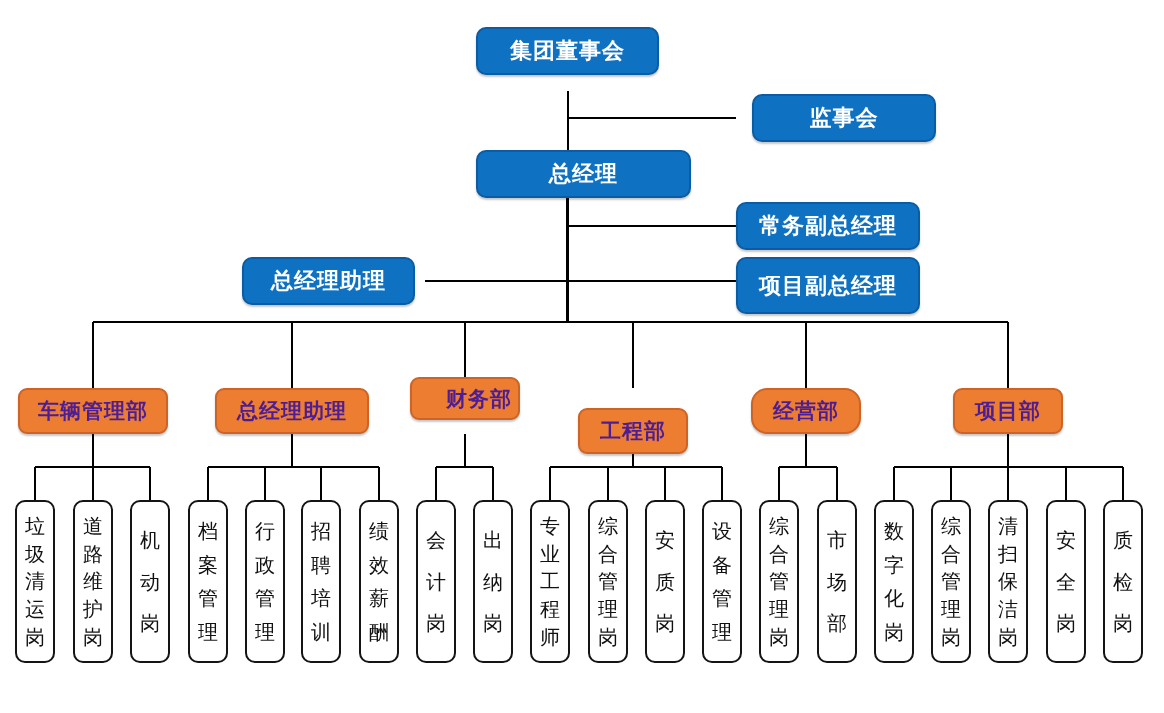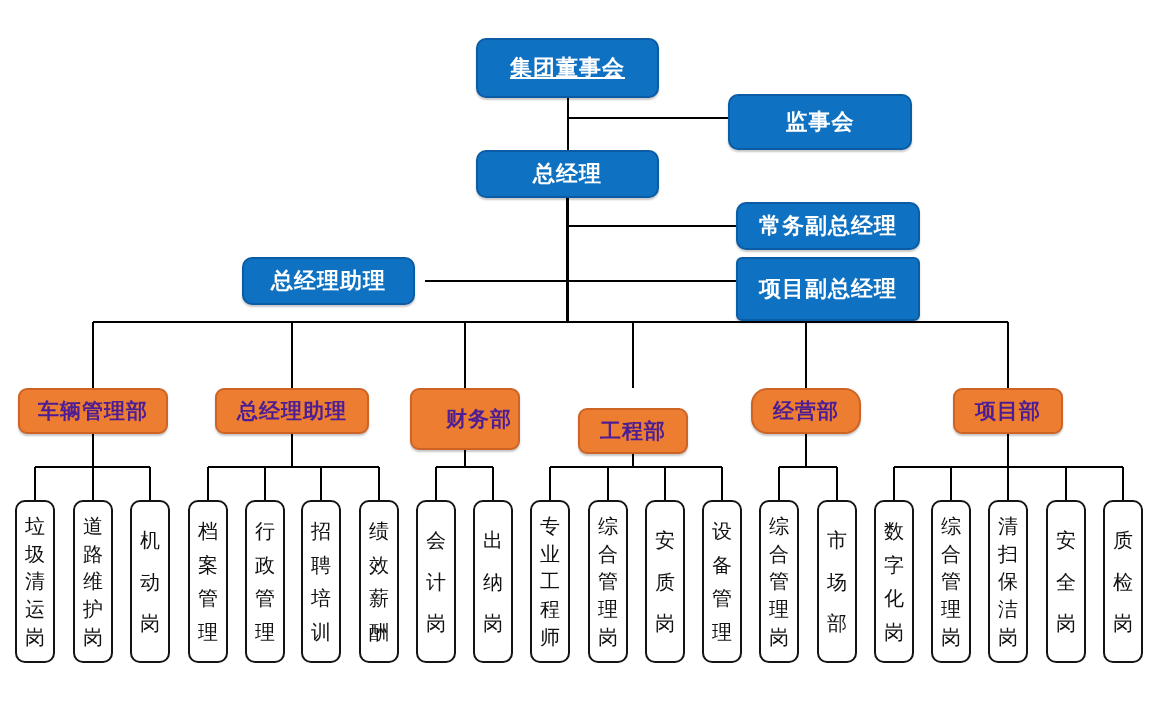--- a/index.html
+++ b/index.html
@@ -117,30 +117,30 @@
       <line x1="779" y1="467" x2="779" y2="500"></line>
       <line x1="837" y1="467" x2="837" y2="500"></line>
       <line x1="894" y1="467" x2="894" y2="500"></line>
       <line x1="951" y1="467" x2="951" y2="500"></line>
       <line x1="1008" y1="467" x2="1008" y2="500"></line>
       <line x1="1066" y1="467" x2="1066" y2="500"></line>
       <line x1="1123" y1="467" x2="1123" y2="500"></line>
     </g>
   </svg>
 
-  <div class="node exec" style="left:476px; top:38px;  width:183px; height:60px;text-decoration:underline;">集团董事会</div>
-  <div class="node exec" style="left:728px; top:94px;  width:184px; height:56px;">监事会</div>
-  <div class="node exec" style="left:476px; top:150px; width:183px; height:48px;">总经理</div>
+  <div class="node exec" style="left:476px; top:27px;  width:183px; height:48px;">集团董事会</div>
+  <div class="node exec" style="left:752px; top:94px;  width:184px; height:48px;">监事会</div>
+  <div class="node exec" style="left:476px; top:150px; width:215px; height:48px;">总经理</div>
   <div class="node exec" style="left:736px; top:202px; width:184px; height:48px;">常务副总经理</div>
   <div class="node exec" style="left:242px; top:257px; width:173px; height:48px;">总经理助理</div>
-  <div class="node exec" style="left:736px; top:257px; width:184px; height:64px;border-radius:6px;">项目副总经理</div>
+  <div class="node exec" style="left:736px; top:257px; width:184px; height:57px;">项目副总经理</div>
 
   <div class="node dept" style="left:18px;  top:388px; width:150px; height:46px;">车辆管理部</div>
   <div class="node dept" style="left:215px; top:388px; width:154px; height:46px;">总经理助理</div>
-  <div class="node dept" style="left:410px; top:388px; width:110px; height:62px;padding-left:28px;">财务部</div>
+  <div class="node dept" style="left:410px; top:377px; width:110px; height:43px;padding-left:28px;">财务部</div>
   <div class="node dept" style="left:578px; top:408px; width:110px; height:46px;">工程部</div>
   <div class="node dept" style="left:751px; top:388px; width:110px; height:46px;border-radius:16px;">经营部</div>
   <div class="node dept" style="left:953px; top:388px; width:110px; height:46px;">项目部</div>
 
   <div class="node leaf" style="left:15px;   top:500px; width:40px; height:163px;">
       <span>垃</span>
       <span>圾</span>
       <span>清</span>
       <span>运</span>
       <span>岗</span>

